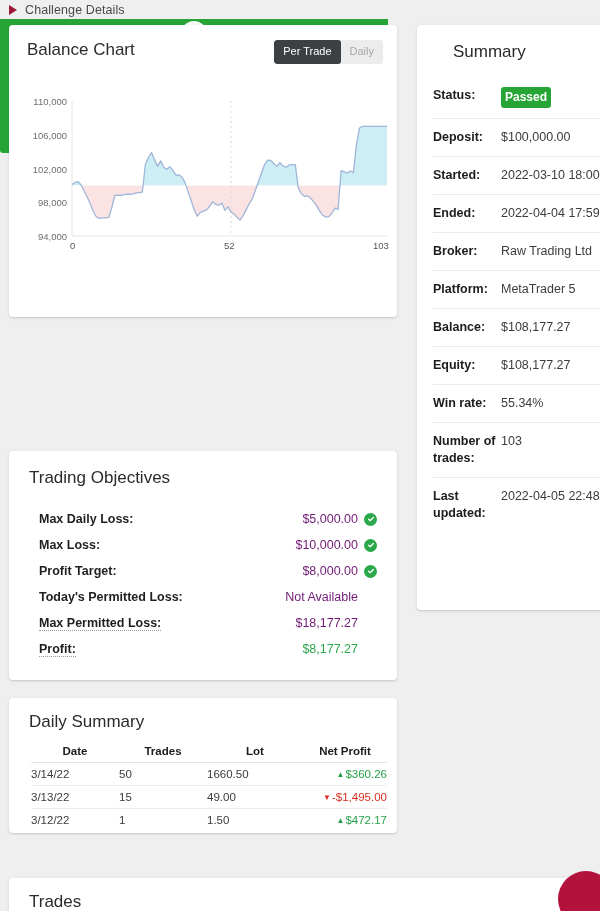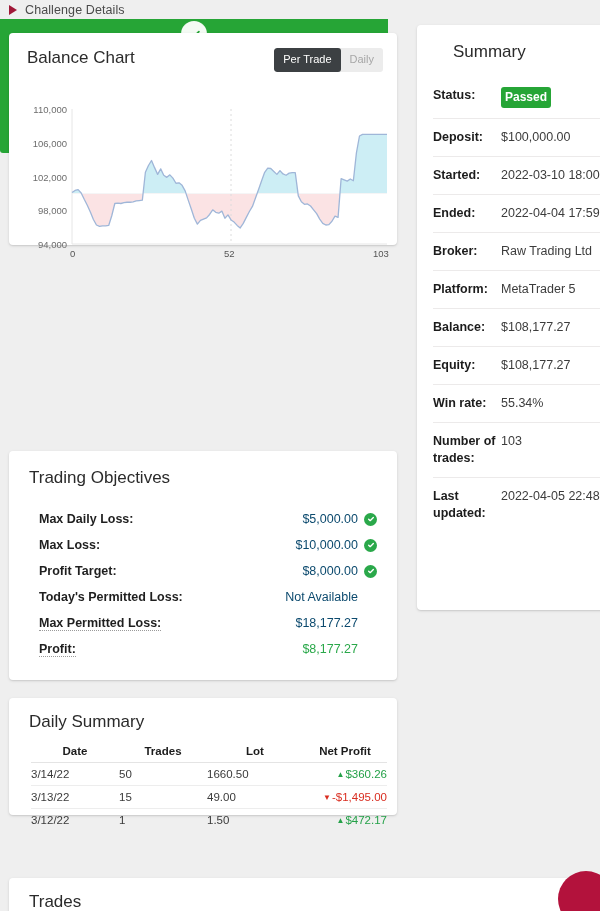--- a/index.html
+++ b/index.html
@@ -26,21 +26,21 @@
   .breadcrumb-text { font-size: 12.5px; color: #4a4a4a; letter-spacing: .1px; }
 
   
   .card {
     position: absolute; background: #fff; border-radius: 4px;
     box-shadow: 0 1px 3px rgba(0,0,0,.13), 0 1px 1px rgba(0,0,0,.05);
   }
   .card-title { font-size: 17px; color: #2b2b2b; font-weight: 400; }
 
   
-  #balance-card { left: 9px; top: 33px; width: 388px; height: 212px; }
+  #balance-card { left: 9px; top: 25px; width: 388px; height: 292px; }
   .bc-head { display: flex; justify-content: space-between; align-items: flex-start;
              padding: 15px 14px 0 18px; }
   .toggle { display: flex; background: #ececec; border-radius: 3px; overflow: hidden; }
   .toggle button {
     border: 0; font-family: inherit; font-size: 11px; cursor: pointer;
     padding: 6px 9px 7px; line-height: 1;
   }
   .toggle .on  { background: #3c4043; color: #fff; border-radius: 3px; }
   .toggle .off { background: transparent; color: #a7a7a7; }
 
@@ -67,31 +67,31 @@
   .c-line { font-size: 12px; line-height: 17px; text-align: center; }
   .c-gap { height: 13px; }
 
   
   #obj-card { left: 9px; top: 451px; width: 388px; height: 229px; }
   #obj-card .card-title { position: absolute; left: 20px; top: 17px; }
   .obj-list { position: absolute; left: 30px; right: 20px; top: 55px; }
   .obj-row { display: flex; align-items: center; height: 26px; font-size: 12.5px; }
   .obj-label { font-weight: bold; color: #1f1f1f; }
   .obj-label.dotted { border-bottom: 1px dotted #9a9a9a; }
-  .obj-val { margin-left: auto; color: #0c4a6e; }
+  .obj-val { margin-left: auto; color: #701a75; }
   .obj-val.green { color: #2aa84a; }
   .badge-ok {
     width: 13px; height: 13px; border-radius: 50%; background: #2aa84a;
     display: inline-flex; align-items: center; justify-content: center;
     margin-left: 6px; flex: 0 0 auto;
   }
   .spacer13 { width: 13px; margin-left: 6px; flex: 0 0 auto; }
 
   
-  #daily-card { left: 9px; top: 698px; width: 388px; height: 117px; }
+  #daily-card { left: 9px; top: 698px; width: 388px; height: 135px; }
   #daily-card .card-title { position: absolute; left: 20px; top: 14px; }
   table.ds { position: absolute; left: 22px; top: 43px; width: 356px; border-collapse: collapse; }
   table.ds th {
     font-size: 11.5px; font-weight: bold; color: #1c1c1c;
     text-align: center; padding: 4px 0 5px; border-bottom: 1px solid #e4e4e4;
   }
   table.ds td {
     font-size: 11.5px; color: #3a3a3a; padding: 5px 0;
     border-bottom: 1px solid #ededed;
   }

